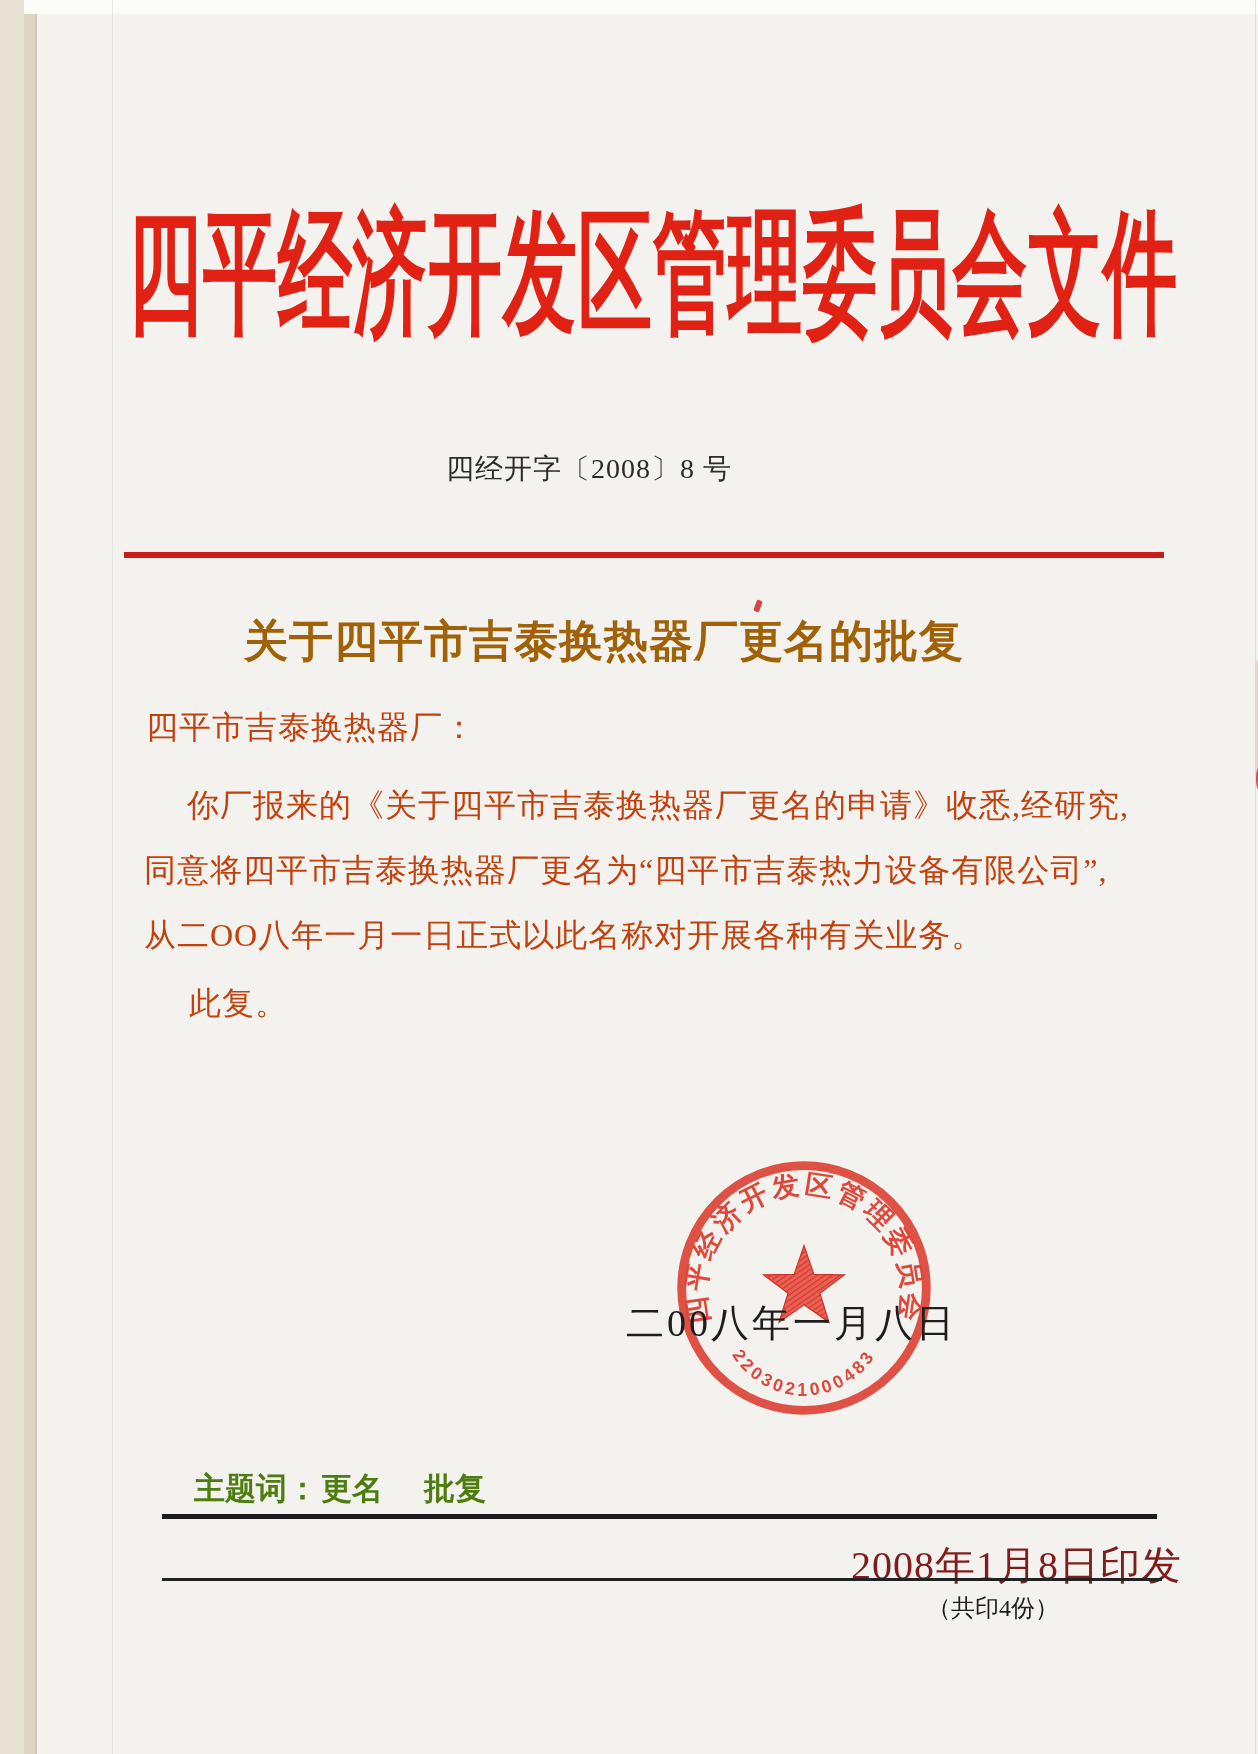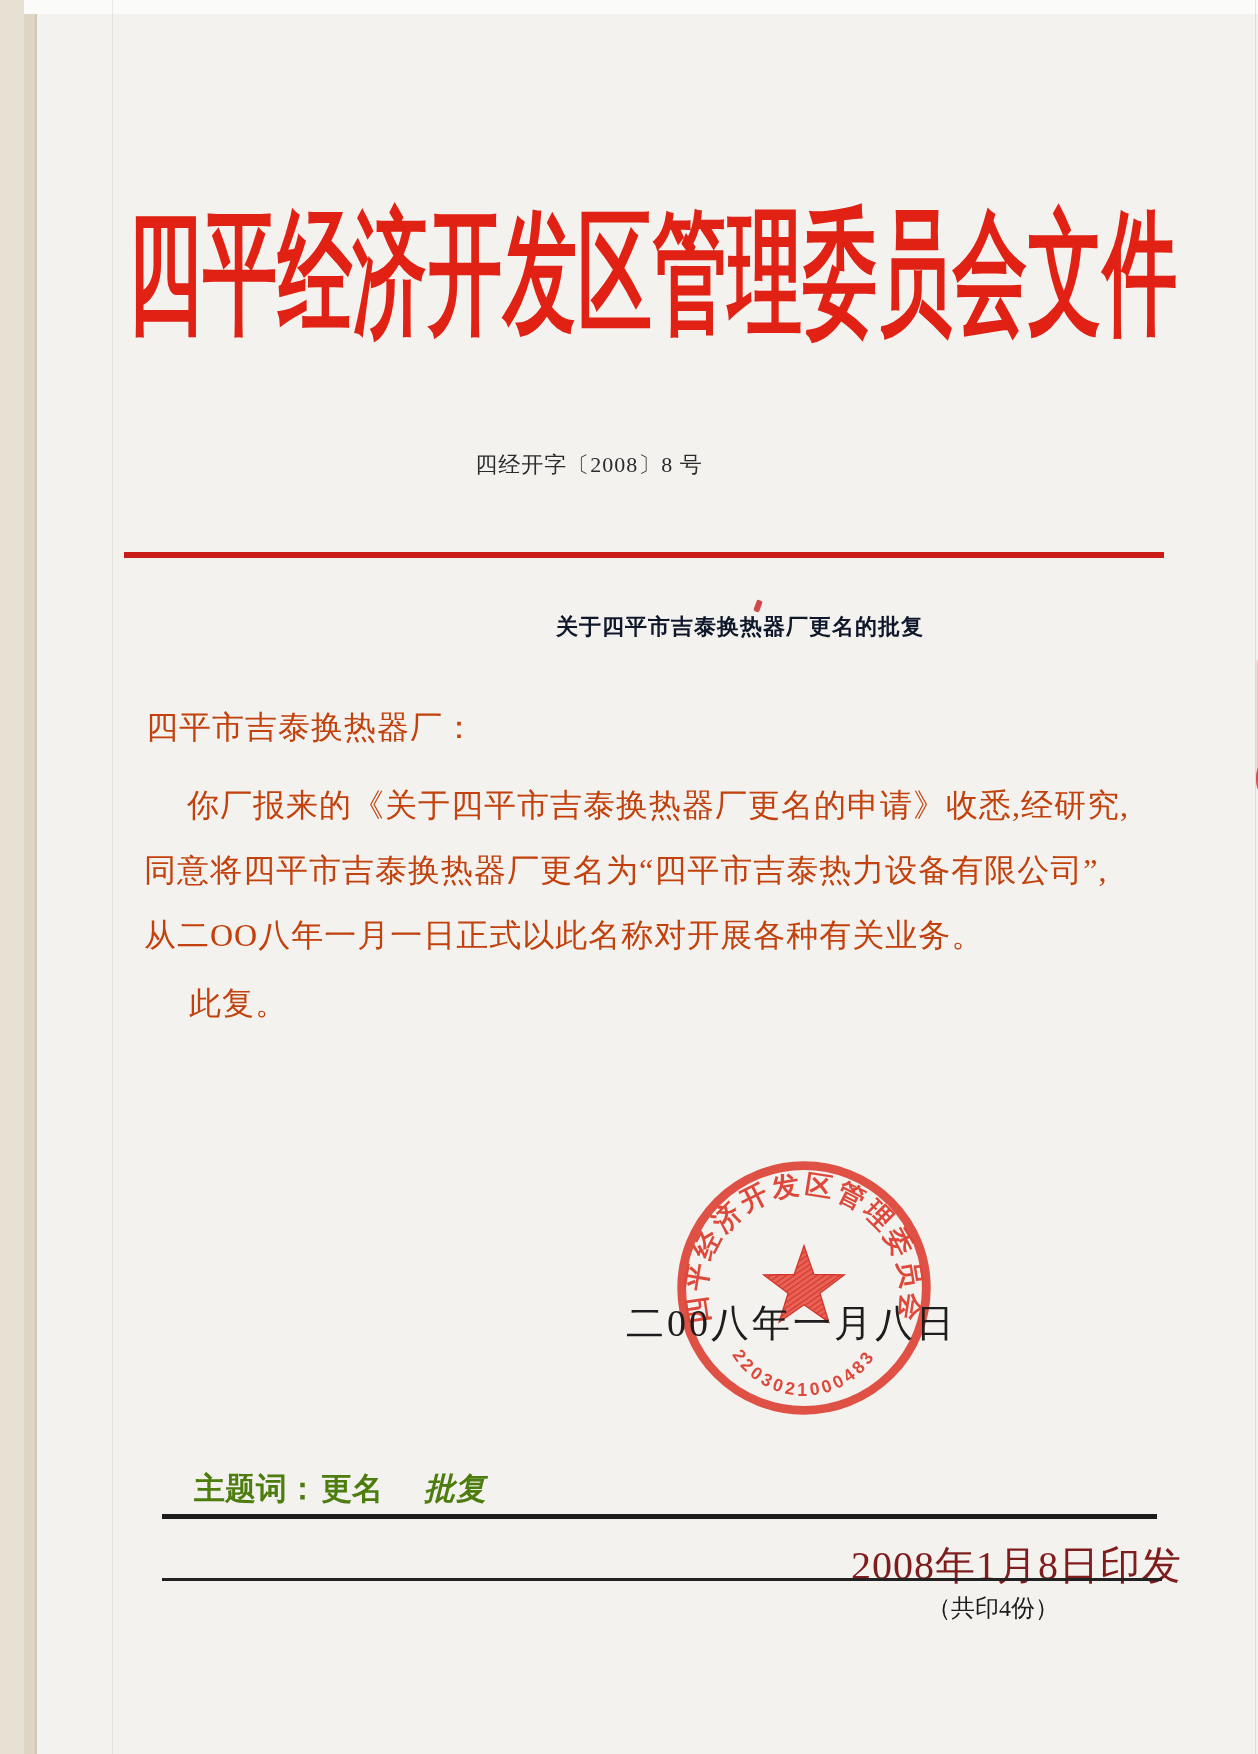--- a/index.html
+++ b/index.html
@@ -26,27 +26,27 @@
 
   .header-title{
     position:absolute;left:100px;top:202px;width:1058px;height:146px;
     display:flex;justify-content:center;align-items:center;
     font-size:74px;font-weight:bold;color:#e02114;
     letter-spacing:1px;white-space:nowrap;
     transform:scaleY(1.82);transform-origin:center;
   }
   .doc-number{
     position:absolute;left:345px;top:450px;width:440px;
-    text-align:center;font-size:22px;color:#2b2b2b;letter-spacing:1px;white-space:nowrap;
+    text-align:center;font-size:28px;color:#2b2b2b;letter-spacing:1px;white-space:nowrap;
   }
   .red-rule{position:absolute;left:100px;top:552px;width:1040px;height:6px;background:#ca1d18;}
 
   .subject{
     position:absolute;left:220px;top:612px;width:680px;
-    text-align:right;font-size:22px;font-weight:bold;color:#0f172a;
+    text-align:left;font-size:44px;font-weight:bold;color:#a16207;
     font-family:"Liberation Sans","DejaVu Sans",sans-serif;letter-spacing:1px;white-space:nowrap;
   }
   .bodyline{
     position:absolute;font-size:32px;color:#c2410c;letter-spacing:1px;white-space:nowrap;
   }
   .salutation{left:122px;top:706px;}
   .bl0{left:163px;top:784px;}
   .bl1{left:120px;top:849px;}
   .bl2{left:120px;top:914px;}
   .bl3{left:165px;top:982px;}
@@ -54,21 +54,21 @@
   .seal{position:absolute;left:648px;top:1156px;width:264px;height:264px;opacity:.92;}
   .date-line{
     position:absolute;left:602px;top:1298px;width:300px;
     font-size:38px;color:#1d1d1d;letter-spacing:3px;white-space:nowrap;z-index:5;
   }
 
   .kw-row{position:absolute;left:0;top:1468px;width:1258px;height:36px;
     font-family:"Liberation Sans","DejaVu Sans",sans-serif;font-weight:bold;color:#4d7c0f;font-size:31px;}
   .kw-label{position:absolute;left:170px;top:0;}
   .kw-1{position:absolute;left:297px;top:0;}
-  .kw-2{position:absolute;left:400px;top:0;font-style:italic;}
+  .kw-2{position:absolute;left:400px;top:0;}
 
   .rule1{position:absolute;left:138px;top:1514px;width:995px;height:5px;background:#1c1c1c;}
   .footer-office{position:absolute;left:145px;top:1538px;font-size:30px;color:#1c1c1c;letter-spacing:1px;white-space:nowrap;}
   .footer-date{position:absolute;left:827px;top:1538px;font-size:40px;color:#7f1d1d;letter-spacing:1px;white-space:nowrap;}
   .rule2{position:absolute;left:138px;top:1578px;width:1000px;height:3px;background:#222;}
   .copies{position:absolute;left:903px;top:1592px;font-size:24px;color:#1c1c1c;white-space:nowrap;}
 </style>
 </head>
 <body>
 

